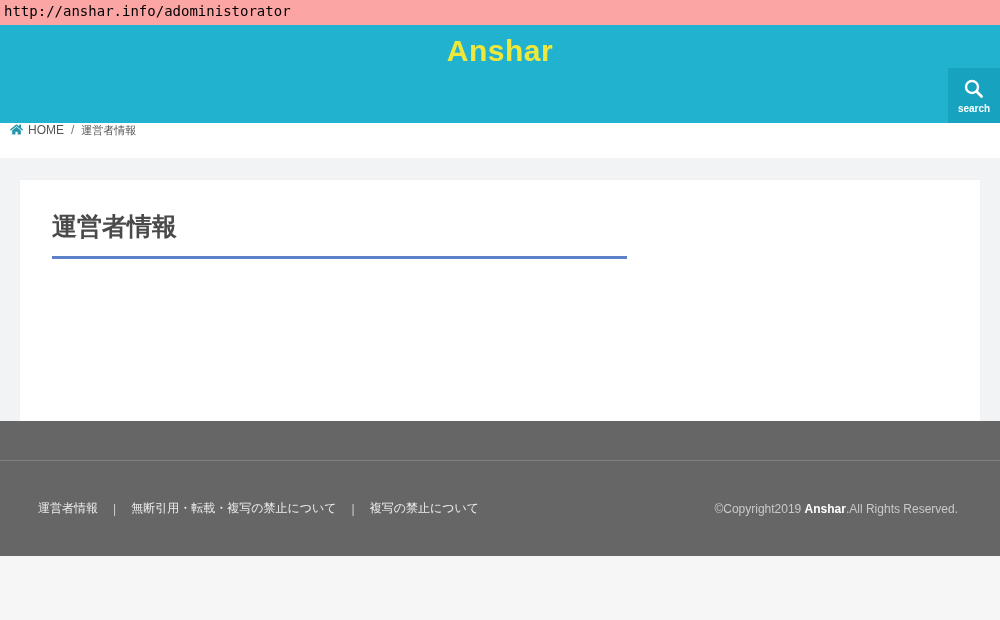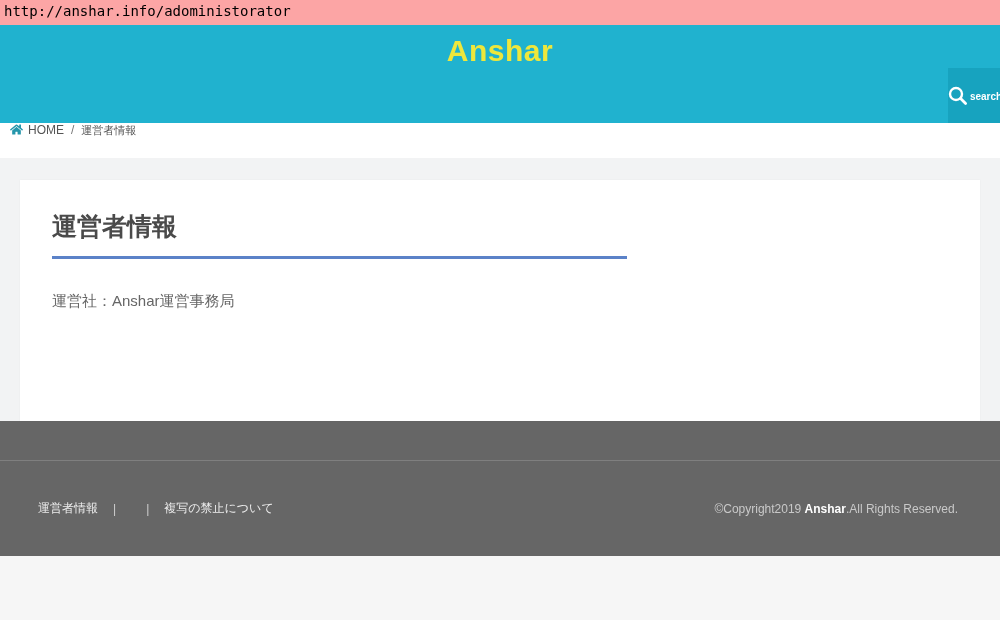--- a/index.html
+++ b/index.html
@@ -24,21 +24,21 @@
   }
   .site-logo {
     text-align: center; padding-top: 9px;
     font-size: 30px; font-weight: 800; letter-spacing: 0.5px;
     color: #eee73c; cursor: pointer;
   }
   .search-btn {
     position: absolute; right: 0; bottom: 0;
     width: 52px; height: 55px; border: none; cursor: pointer;
     background: #17a3bf; color: #fff;
-    display: flex; flex-direction: row; align-items: center; justify-content: center;
+    display: flex; flex-direction: column; align-items: center; justify-content: center;
     padding: 0;
   }
   .search-btn svg { display: block; }
   .search-btn .search-label {
     font-size: 10px; font-weight: bold; margin-top: 2px;
     font-family: "Liberation Sans", sans-serif;
   }
 
   
   .breadcrumb {
@@ -111,30 +111,30 @@
     </svg>
   </span>
   <span class="crumb-home">HOME</span>
   <span class="crumb-sep">/</span>
   <span class="crumb-current">運営者情報</span>
 </nav>
 
 <div class="page-area">
   <main class="content-card">
     <h1 class="page-title">運営者情報</h1>
-    <p class="content-line first">運営社：Anshar運営事務局</p>
   </main>
 </div>
 
 <footer class="site-footer">
   <div class="footer-top"></div>
   <div class="footer-main">
     <div class="footer-links">
       <span class="footer-link">運営者情報</span>
       <span class="footer-link-sep">|</span>
+      <span class="footer-link">無断引用・転載・複写の禁止について</span>
       <span class="footer-link-sep">|</span>
       <span class="footer-link">複写の禁止について</span>
     </div>
     <div class="copyright">
       <span>©Copyright2019 </span><span class="brand">Anshar</span><span>.All Rights Reserved.</span>
     </div>
   </div>
 </footer>
 
 <div class="bottom-spacer"></div>

